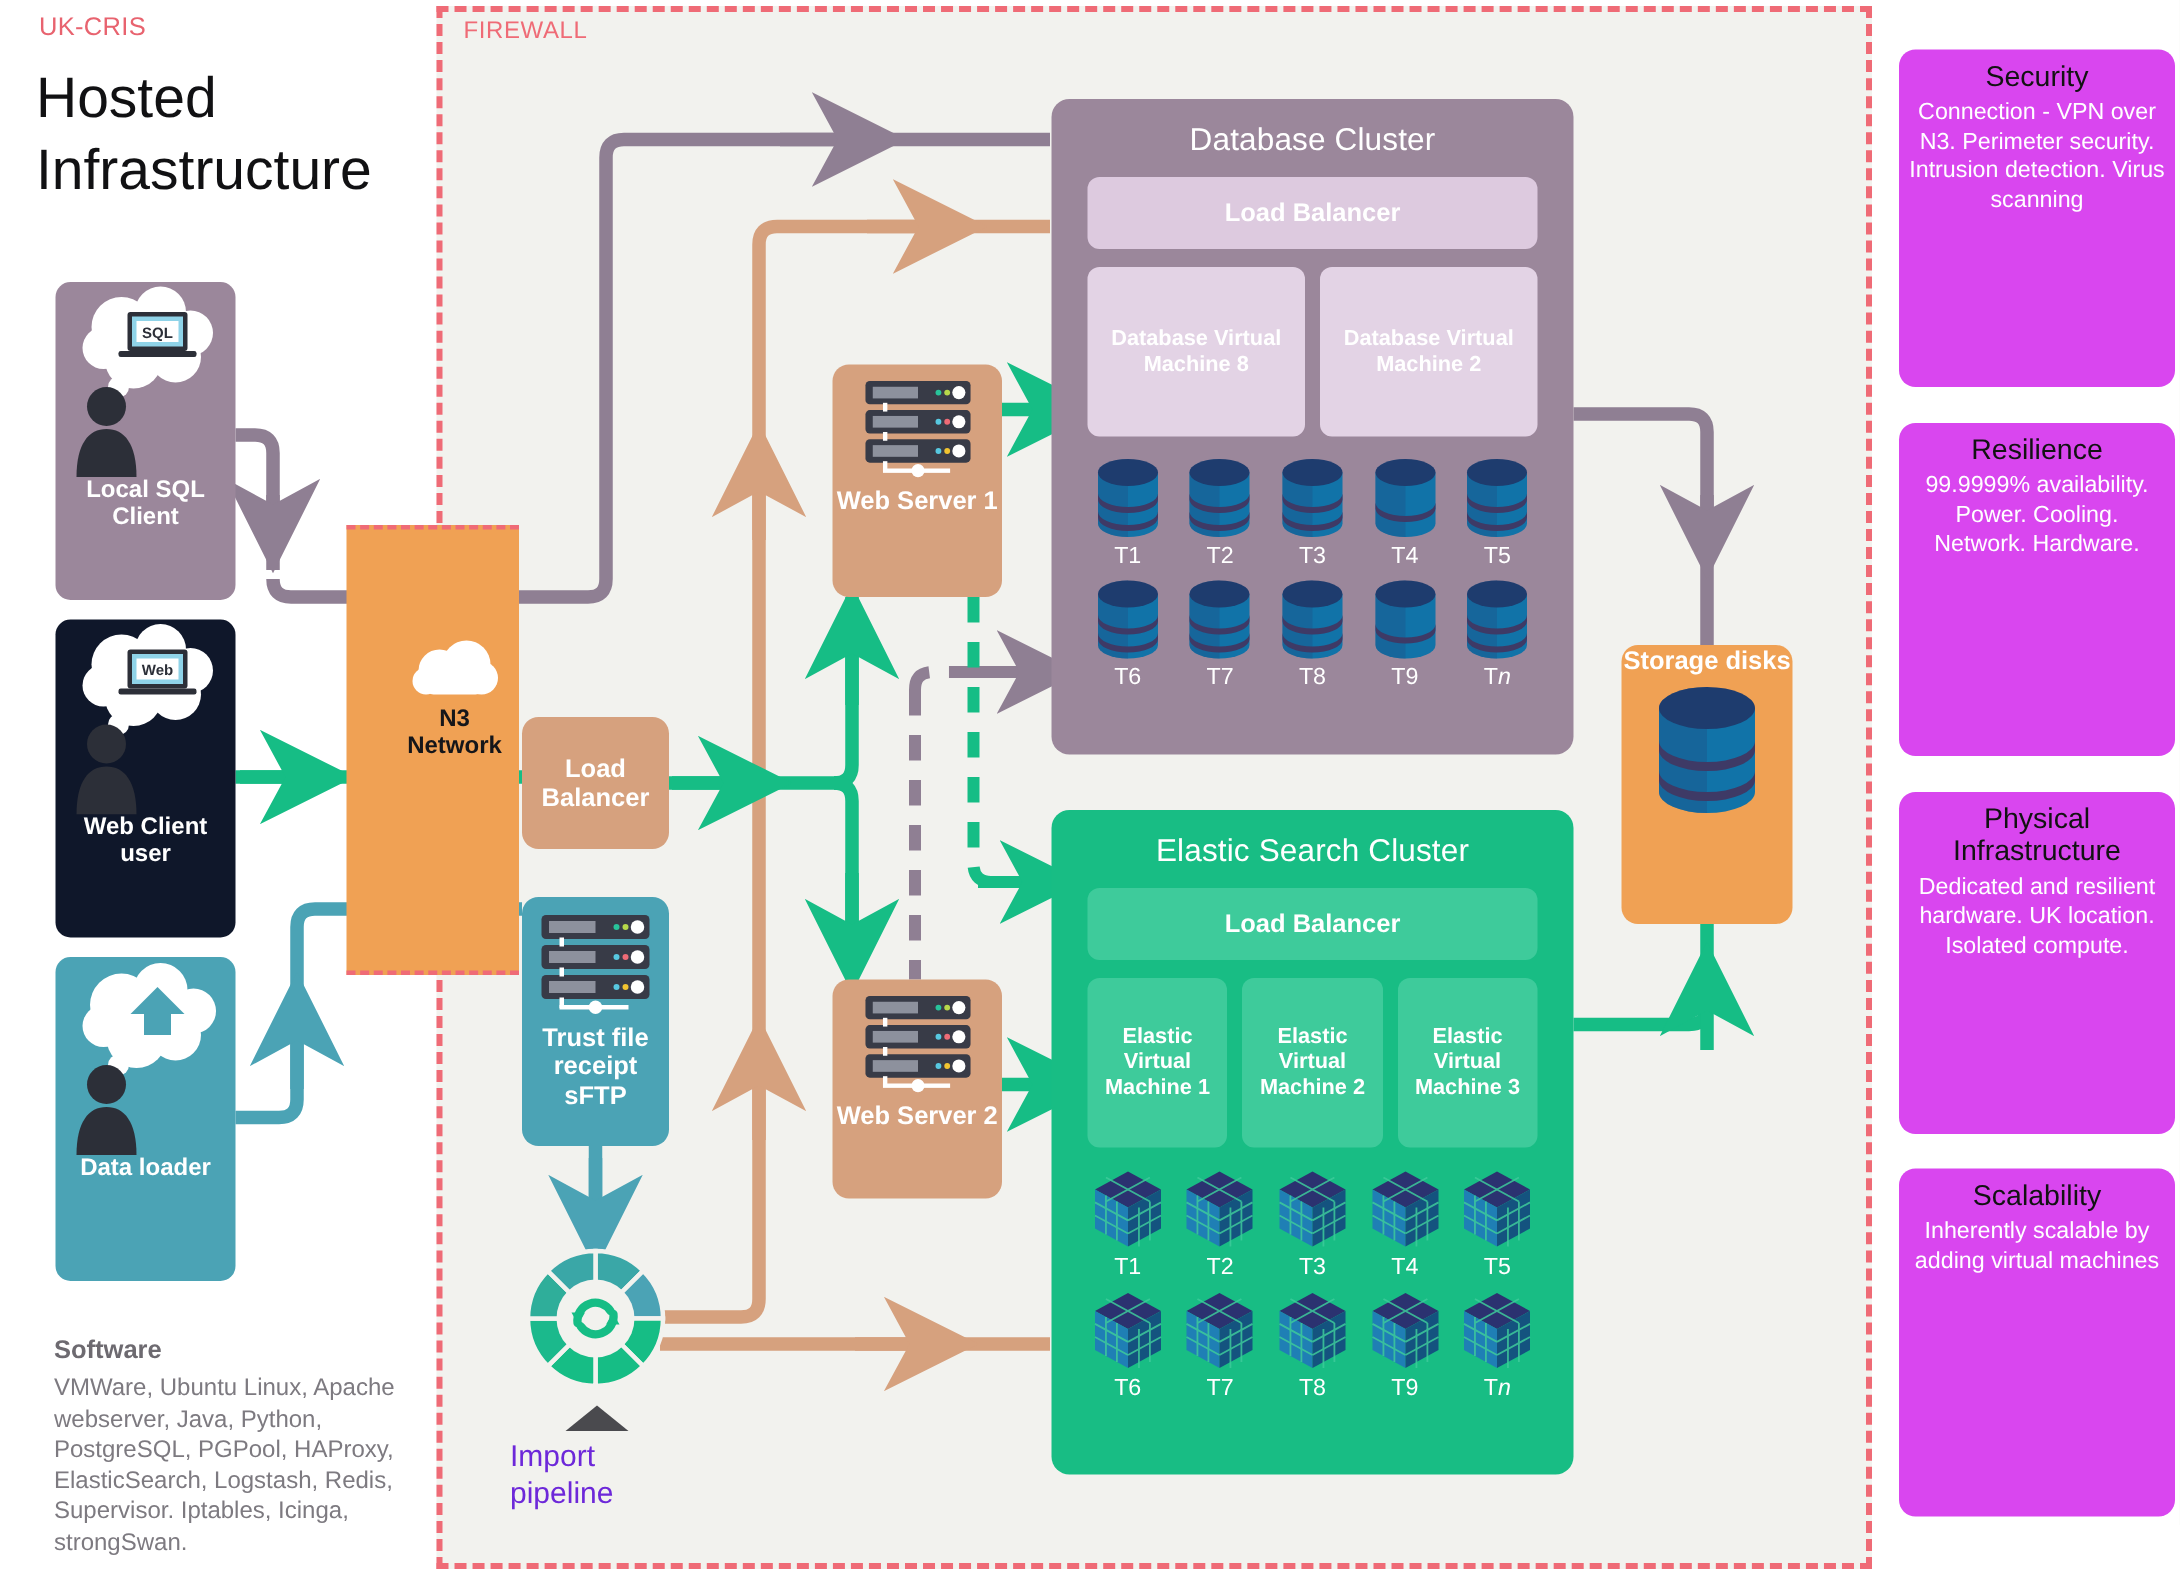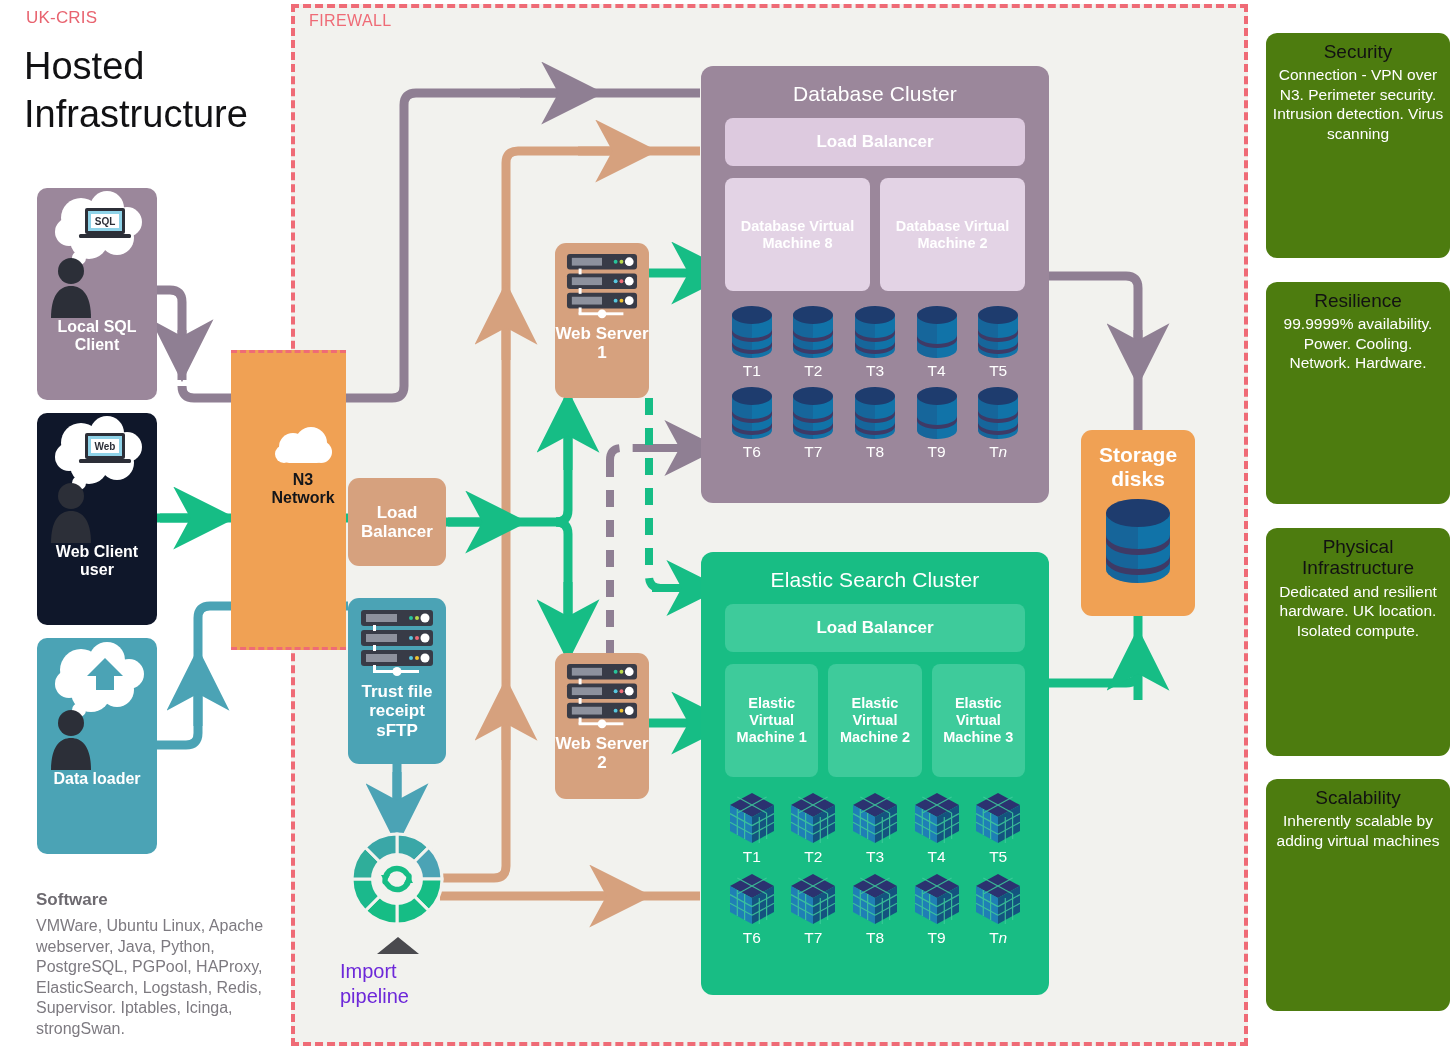--- a/index.html
+++ b/index.html
@@ -37,52 +37,52 @@
       display:flex;flex-direction:column;align-items:center;padding-left:29px;}
   .n3 .node-label{color:#15161a;font-size:16px;margin-top:4px;}
 
   .lb-mid{left:348px;top:478px;width:98px;height:88px;background:#d6a17e;
           justify-content:center;}
   .lb-mid .node-label{font-size:17px;}
 
   .sftp{left:348px;top:598px;width:98px;height:166px;background:#4ba3b5;}
   .sftp .node-label{font-size:17px;}
 
-  .websrv{width:94px;background:#d6a17e;}
+  .websrv{width:113px;background:#d6a17e;}
   .websrv .node-label{font-size:17px;}
   .ws1{left:555px;top:243px;height:155px;}
   .ws2{left:555px;top:653px;height:146px;}
 
   .storage{left:1081px;top:430px;width:114px;height:186px;background:#f0a154;}
-  .storage .node-label{font-size:21px;margin-top:13px;}
+  .storage .node-label{font-size:17px;margin-top:1px;}
 
   
   .cluster{border-radius:12px;box-sizing:border-box;color:#fff;}
   .db-cluster{left:701px;top:66px;width:348px;height:437px;background:#9b879b;}
-  .es-cluster{left:701px;top:540px;width:348px;height:443px;background:#18bd84;margin-top:12px;}
+  .es-cluster{left:701px;top:540px;width:348px;height:443px;background:#18bd84;}
   .cluster-title{text-align:center;font-size:21px;padding-top:16px;letter-spacing:.1px;}
   .cluster-lb{margin:12px auto 0;width:300px;height:48px;border-radius:8px;
               display:flex;align-items:center;justify-content:center;
               font-size:17px;font-weight:bold;}
   .db-cluster .cluster-lb{background:#ddcadf;}
   .es-cluster .cluster-lb{background:#3ecb9b;}
   .vm-row{display:flex;gap:10px;margin:12px auto 0;width:300px;}
   .vm{border-radius:8px;flex:1;display:flex;align-items:center;justify-content:center;
       text-align:center;font-size:14.5px;font-weight:bold;line-height:1.16;padding:6px 2px;}
   .db-cluster .vm{background:#e3d3e5;height:101px;}
   .es-cluster .vm{background:#3ecb9b;height:101px;}
 
   .t-grid{margin:14px auto 0;width:308px;display:grid;grid-template-columns:repeat(5,1fr);
           row-gap:6px;}
   .t-cell{display:flex;flex-direction:column;align-items:center;}
   .t-label{font-size:15.5px;margin-top:3px;}
   .t-label i{font-style:italic;}
 
   
-  .card{left:1266px;width:184px;background:#4d7c0f;border-radius:11px;box-sizing:border-box;
+  .card{left:1266px;width:184px;background:#d946ef;border-radius:11px;box-sizing:border-box;
         padding:8px 6px 6px;text-align:center;}
   .card-title{font-size:19px;color:#121212;line-height:1.12;}
   .card-body{font-size:15.5px;color:#ffffff;line-height:1.26;margin-top:3px;}
   .card-security{top:33px;height:225px;}
   .card-resilience{top:282px;height:222px;}
   .card-physical{top:528px;height:228px;}
   .card-scalability{top:779px;height:232px;}
 
   
   .sw-title{left:36px;top:890px;font-size:17px;font-weight:bold;color:#6d6a70;}

